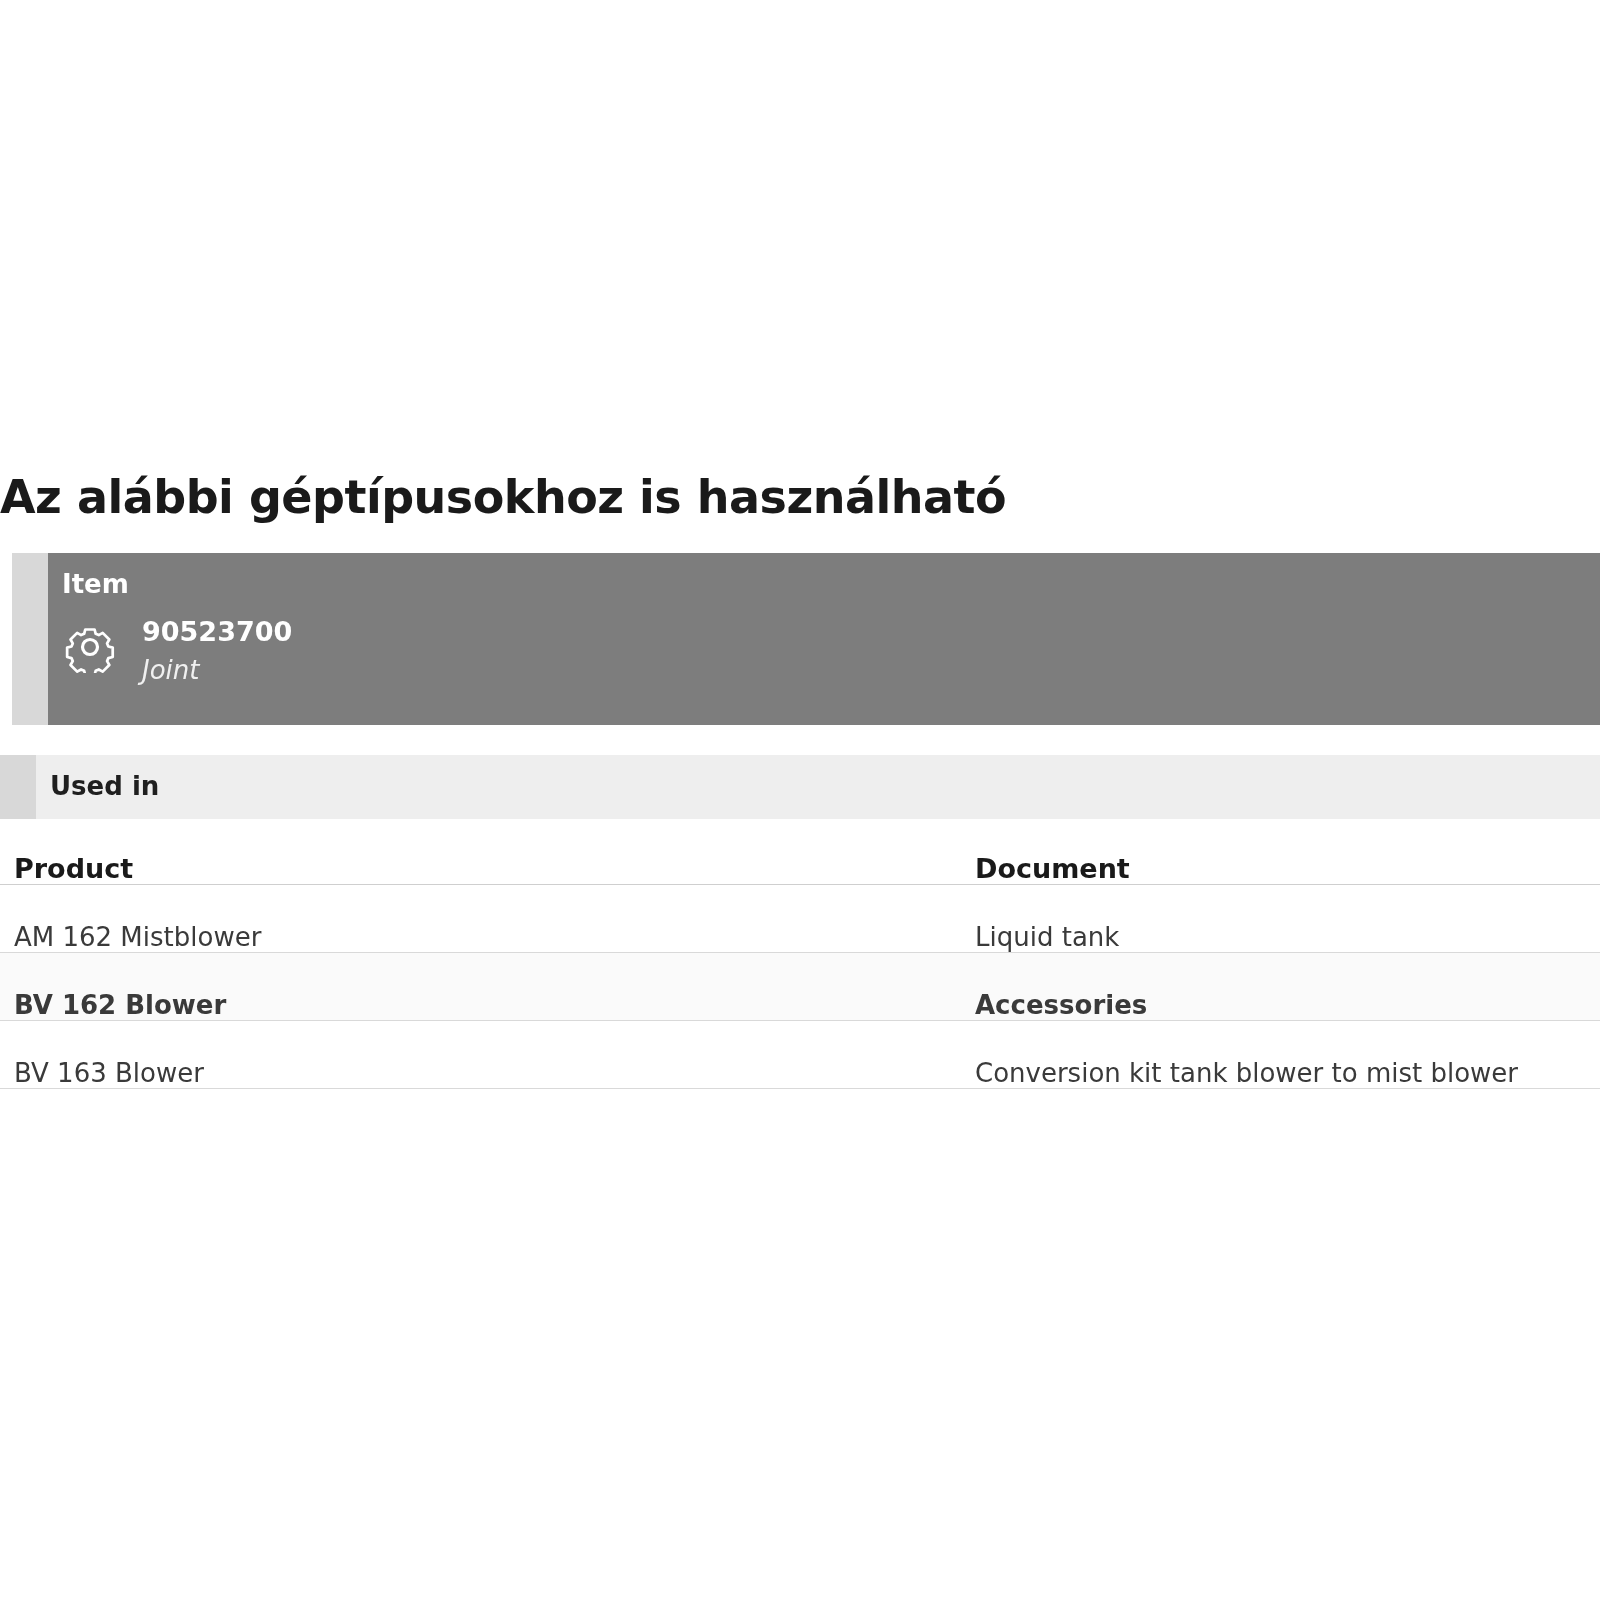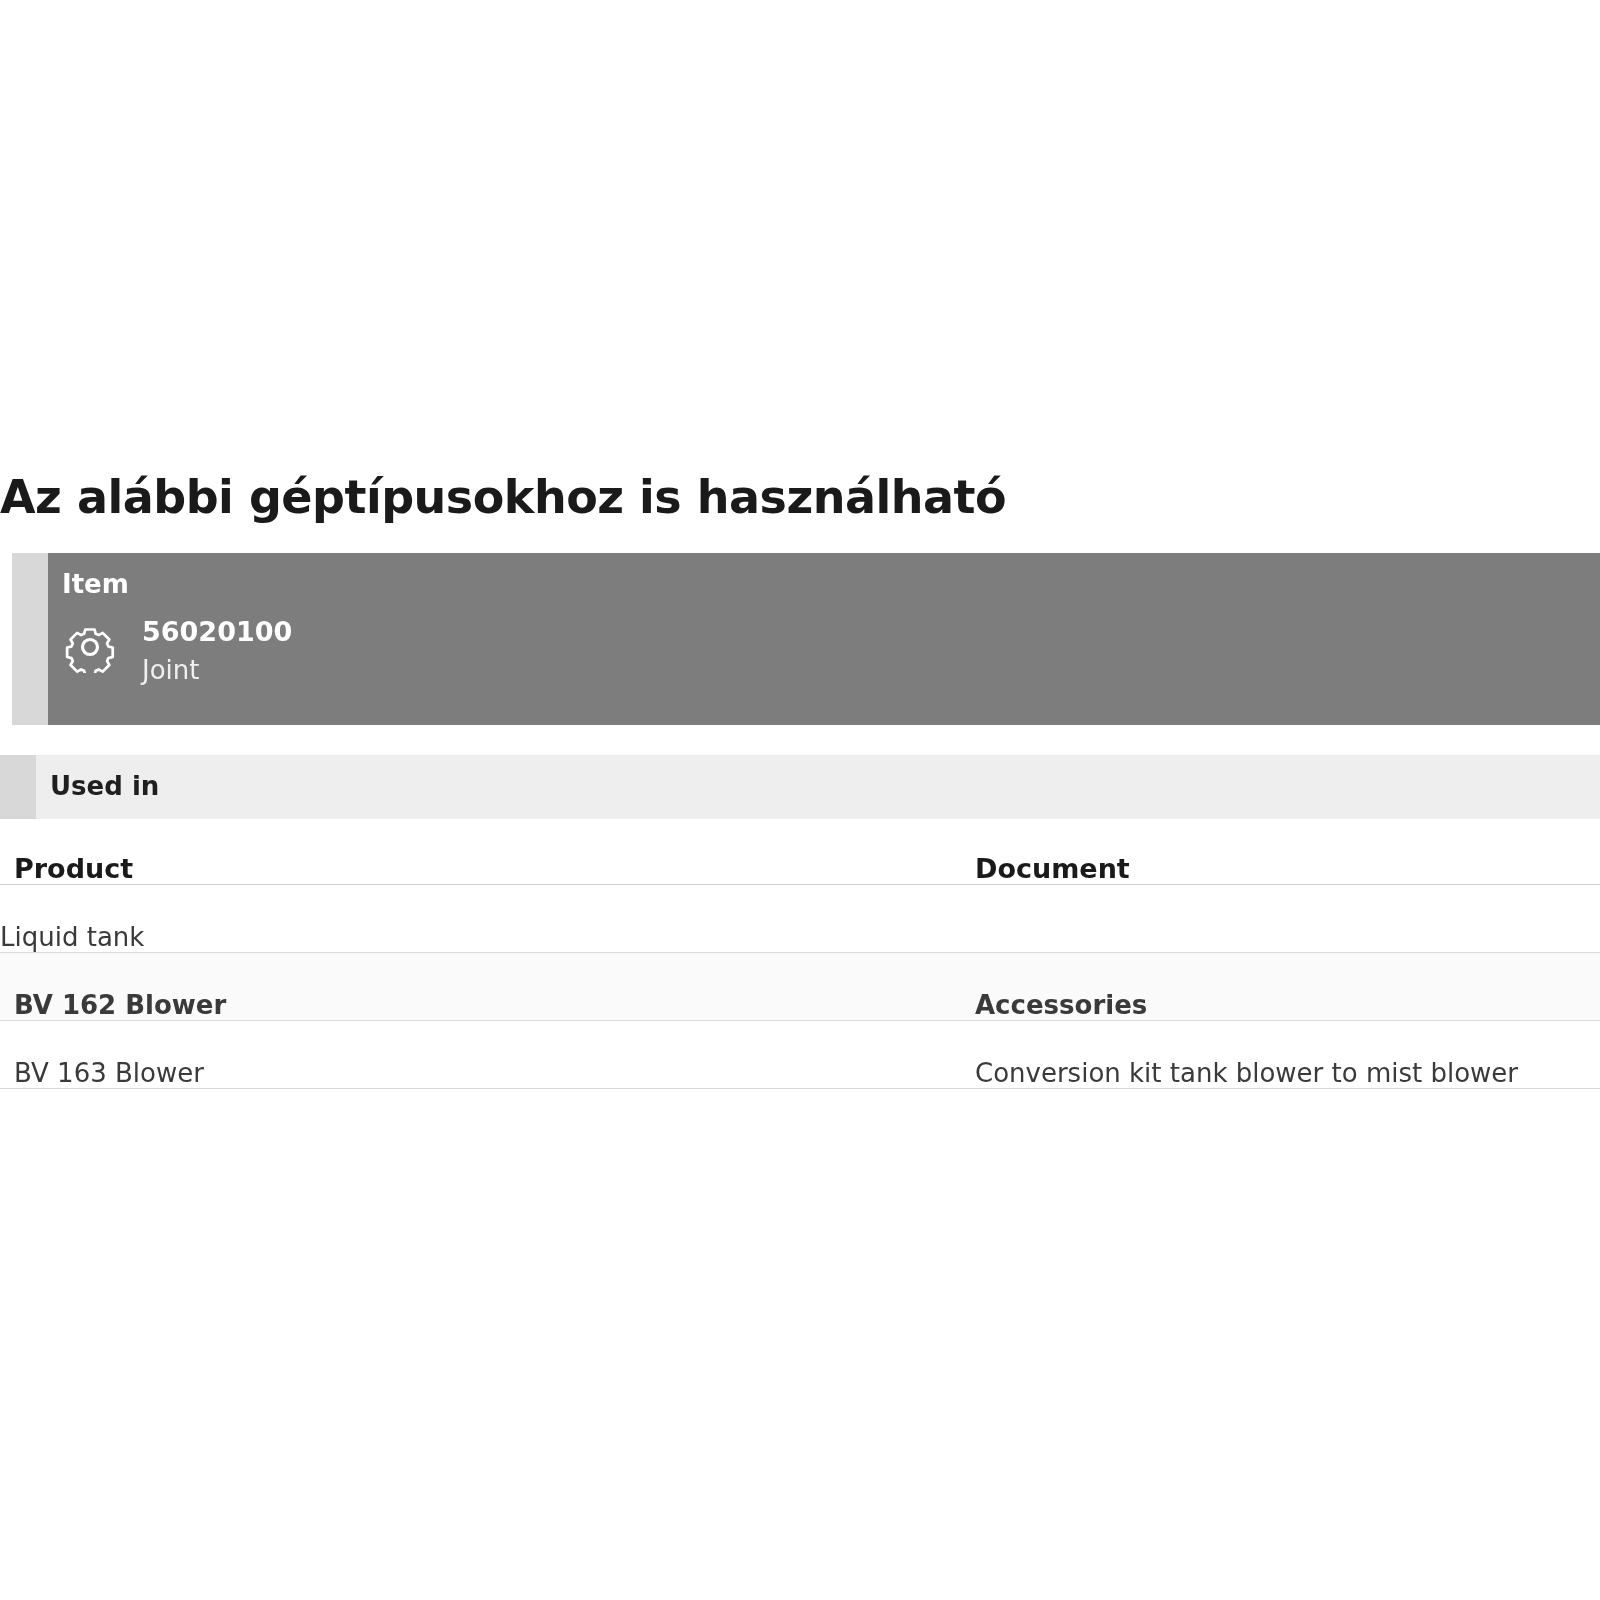--- a/index.html
+++ b/index.html
@@ -85,20 +85,21 @@
     font-weight: bold;
     color: #ffffff;
     line-height: 34px;
   }
   .item-name {
     font-size: 26px;
     font-weight: normal;
     color: #f0f0f0;
     line-height: 34px;
     margin-top: 4px;
+    font-style: italic;
   }
 
   
   .usedin-band {
     position: absolute;
     left: 0;
     top: 755px;
     width: 1600px;
     height: 64px;
     background: #eeeeee;
@@ -179,39 +180,40 @@
     <div class="item-row">
       <div class="gear-wrap">
         <svg width="52" height="52" viewBox="0 0 52 52" aria-hidden="true">
           <g fill="none" stroke="#ffffff" stroke-width="3.2" stroke-linejoin="round">
             <path d="M20.5 5.5h11l1.3 5.1 3.6 1.5 4.6-2.6 7.8 7.8-2.6 4.6 1.5 3.6 5.1 1.3v11l-5.1 1.3-1.5 3.6 2.6 4.6-7.8 7.8-4.6-2.6-3.6 1.5-1.3 5.1h-11l-1.3-5.1-3.6-1.5-4.6 2.6-7.8-7.8 2.6-4.6-1.5-3.6-5.1-1.3v-11l5.1-1.3 1.5-3.6-2.6-4.6 7.8-7.8 4.6 2.6 3.6-1.5z" transform="scale(0.85) translate(4.5,4.5)"></path>
             <circle cx="26" cy="26" r="7.5"></circle>
           </g>
         </svg>
       </div>
       <div class="item-texts">
-        <div class="item-code">56020100</div>
+        <div class="item-code">90523700</div>
         <div class="item-name">Joint</div>
       </div>
     </div>
   </div>
 
   <div class="usedin-band">
     <div class="gutter"></div>
     <div class="usedin-title">Used in</div>
   </div>
 
   <div class="table">
 
     <div class="t-row t-head">
       <div class="c-product">Product</div>
       <div class="c-document">Document</div>
     </div>
 
     <div class="t-row t-body">
+      <div class="c-product">AM 162 Mistblower</div>
       <div class="c-document">Liquid tank</div>
     </div>
 
     <div class="t-row t-body alt">
       <div class="c-product">BV 162 Blower</div>
       <div class="c-document">Accessories</div>
     </div>
 
     <div class="t-row t-body">
       <div class="c-product">BV 163 Blower</div>

